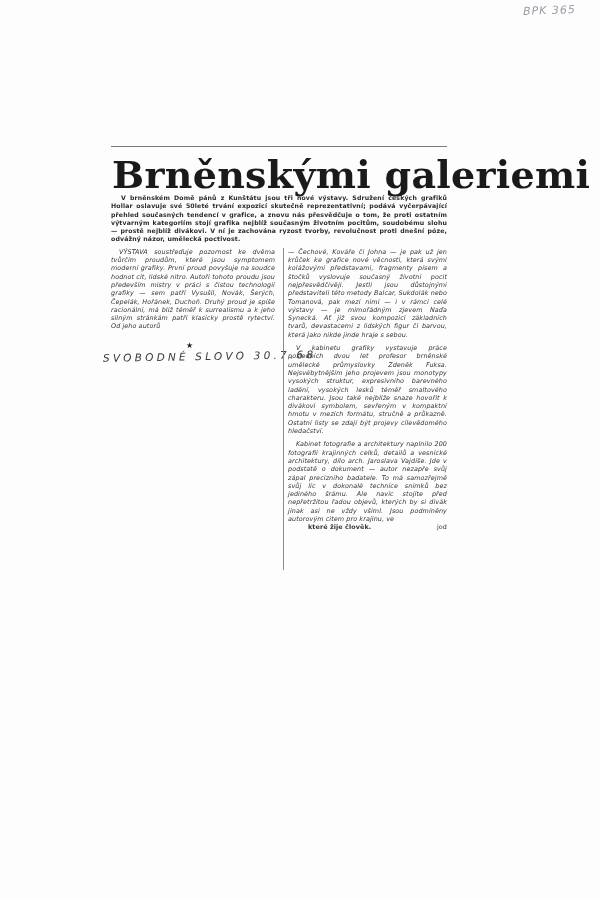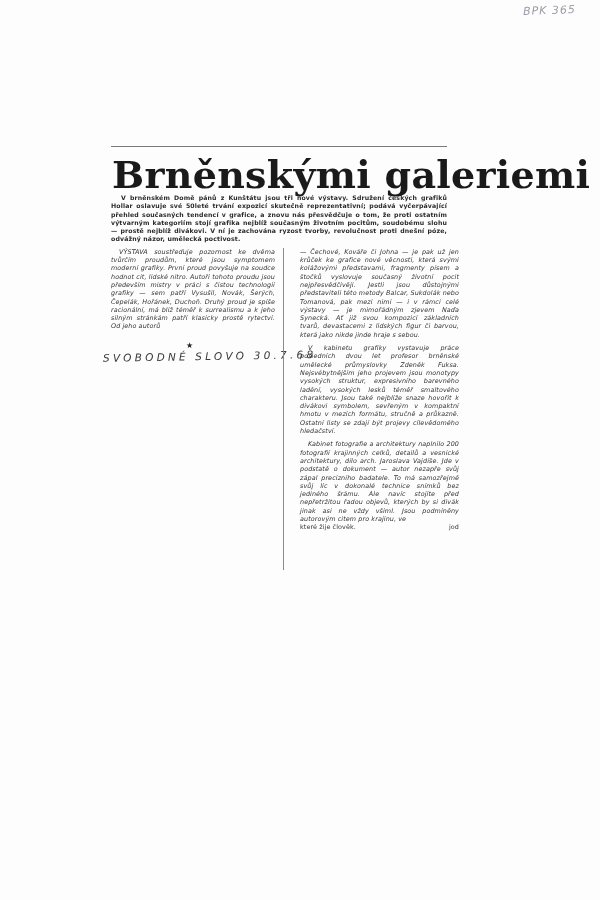--- a/index.html
+++ b/index.html
@@ -73,21 +73,21 @@
       letter-spacing: 0.1px;
     }
     .col-left {
       left: 0;
       width: 164px;
     }
     .col-right {
       left: 172px;
       width: 164px;
       border-left: 1px solid #8a8a8a;
-      padding-left: 16px;
+      padding-left: 4px;
       width: 159px;
       height: 322px;
     }
     .col p {
       margin: 0 0 5px 0;
       text-indent: 8px;
       font-style: italic;
     }
     .col p.first {
       text-indent: 0;
@@ -111,21 +111,22 @@
       letter-spacing: 3.2px;
       white-space: nowrap;
       transform: rotate(-1deg);
     }
     .signature {
       float: right;
       font-weight: normal;
       margin-left: 20px;
     }
     .last-line {
-      font-weight: normal;
+      font-weight: bold;
+      margin-left: 20px;
     }
   </style>
 </head>
 <body>
 
 <div class="archive-mark">BPK 365</div>
 
 <div class="clipping">
   <div class="top-rule"></div>
 

